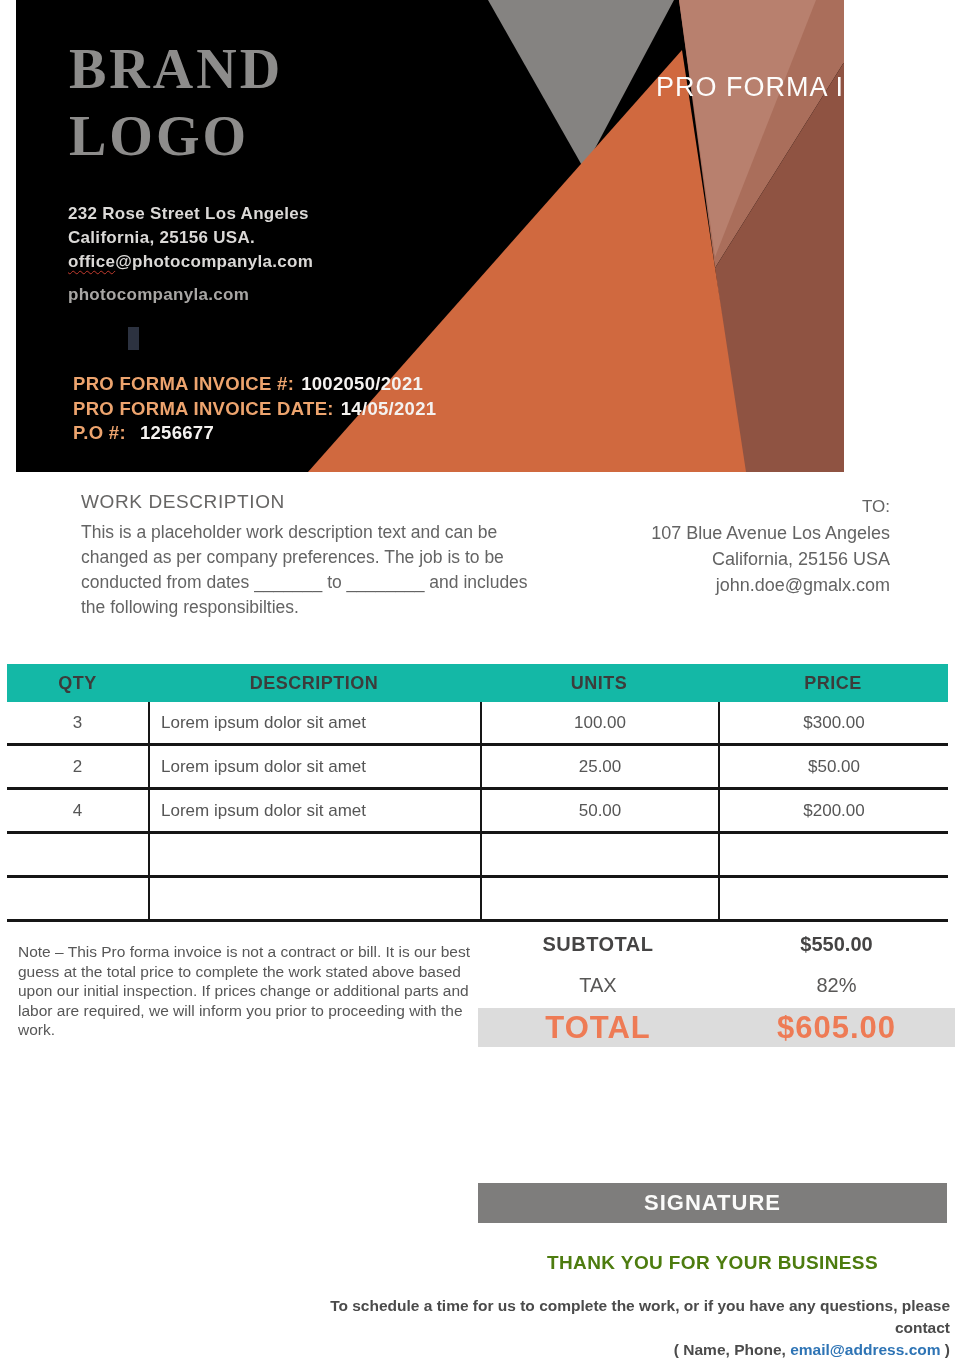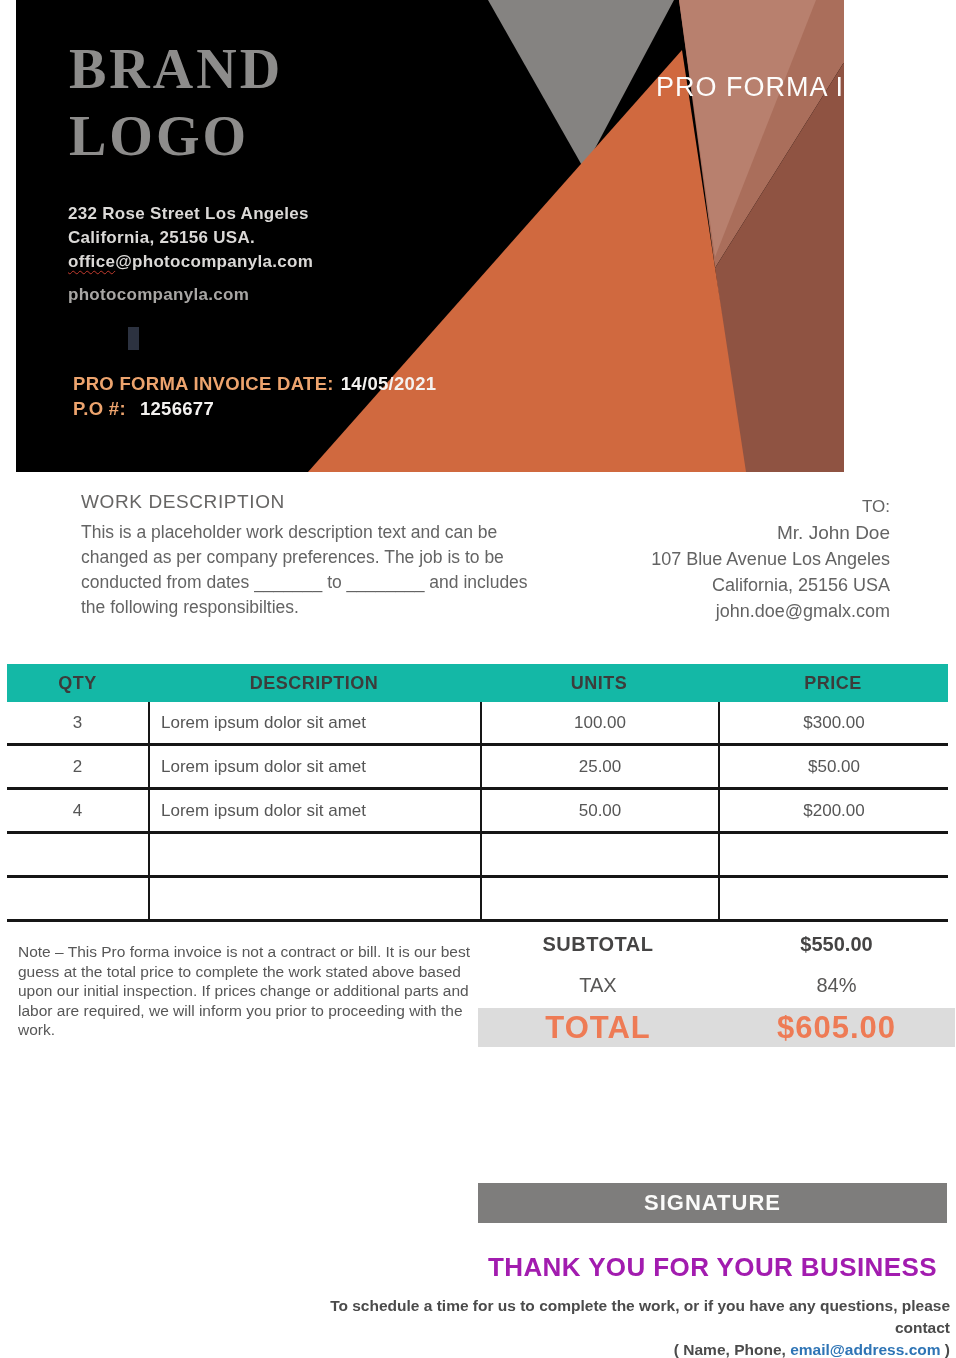--- a/index.html
+++ b/index.html
@@ -52,21 +52,21 @@
   .sum-subtotal { height:36px; align-items:center; font-size:20px; font-weight:700; color:#454444; }
   .sum-subtotal .s-label { letter-spacing:0.5px; }
   .sum-tax { height:46px; align-items:center; font-size:20px; color:#585756; }
   .sum-total { height:39px; align-items:center; background:#dcdcdc; font-size:31px; font-weight:700; color:#ee7b55; letter-spacing:1px; }
 
   
   .note { position:absolute; left:18px; top:942px; width:452px; font-size:15.5px; line-height:19.5px; color:#575757; }
 
   
   .signature { position:absolute; left:478px; top:1183px; width:469px; height:40px; background:#7e7d7c; display:flex; align-items:center; justify-content:center; color:#fbfbfa; font-size:22px; font-weight:700; letter-spacing:1px; }
-  .thanks { position:absolute; left:478px; top:1252px; width:469px; text-align:center; color:#a21caf; font-size:26px; font-weight:700; letter-spacing:0.4px; }
+  .thanks { position:absolute; left:478px; top:1252px; width:469px; text-align:center; color:#4d7c0f; font-size:19px; font-weight:700; letter-spacing:0.4px; }
   .footer { position:absolute; right:6px; top:1295px; width:660px; text-align:right; font-size:15.5px; font-weight:700; line-height:22px; color:#4b4b4b; }
   .footer .name-link { color:#4b4b4b; border-bottom:2px solid #2e74b5; padding-bottom:0; text-decoration:none; }
   .footer .email-link { color:#2e74b5; border-bottom:2px solid #2e74b5; text-decoration:none; }
 </style>
 </head>
 <body>
 
 <div class="page">
 
   <div class="header">
@@ -86,36 +86,38 @@
       <div>California, 25156 USA.</div>
       <div><span class="squiggle">office</span><span>@photocompanyla.com</span></div>
     </div>
     <div class="hdr-site">photocompanyla.com</div>
     <div class="accent-bar"></div>
 
     <div class="hdr-title">PRO FORMA INVOICE</div>
 
     <div class="hdr-meta">
       <div>
+        <span class="lbl">PRO FORMA INVOICE #:</span><span class="val">1002050/2021</span>
+      </div>
+      <div>
         <span class="lbl">PRO FORMA INVOICE DATE:</span><span class="val">14/05/2021</span>
       </div>
       <div>
         <span class="lbl">P.O #:</span><span class="val val-po">1256677</span>
       </div>
     </div>
   </div>
 
   <div class="workdesc">
     <h2>WORK DESCRIPTION</h2>
     <p>This is a placeholder work description text and can be changed as per company preferences. The job is to be conducted from dates _______ to ________ and includes the following responsibilties.</p>
   </div>
 
   <div class="billto">
     <div class="to-label">TO:</div>
-    <div class="to-name">Mr. John Doe</div>
     <div>107 Blue Avenue Los Angeles</div>
     <div>California, 25156 USA</div>
     <div>john.doe@gmalx.com</div>
   </div>
 
   <div class="items">
     <div class="thead">
       <div class="th">QTY</div>
       <div class="th">DESCRIPTION</div>
       <div class="th">UNITS</div>
@@ -157,21 +159,21 @@
 
   <div class="note">Note – This Pro forma invoice is not a contract or bill. It is our best guess at the total price to complete the work stated above based upon our initial inspection. If prices change or additional parts and labor are required, we will inform you prior to proceeding with the work.</div>
 
   <div class="summary">
     <div class="sumrow sum-subtotal">
       <div class="s-label">SUBTOTAL</div>
       <div class="s-value">$550.00</div>
     </div>
     <div class="sumrow sum-tax">
       <div class="s-label">TAX</div>
-      <div class="s-value">84%</div>
+      <div class="s-value">82%</div>
     </div>
     <div class="sumrow sum-total">
       <div class="s-label">TOTAL</div>
       <div class="s-value">$605.00</div>
     </div>
   </div>
 
   <div class="signature">
     <span>SIGNATURE</span>
   </div>

